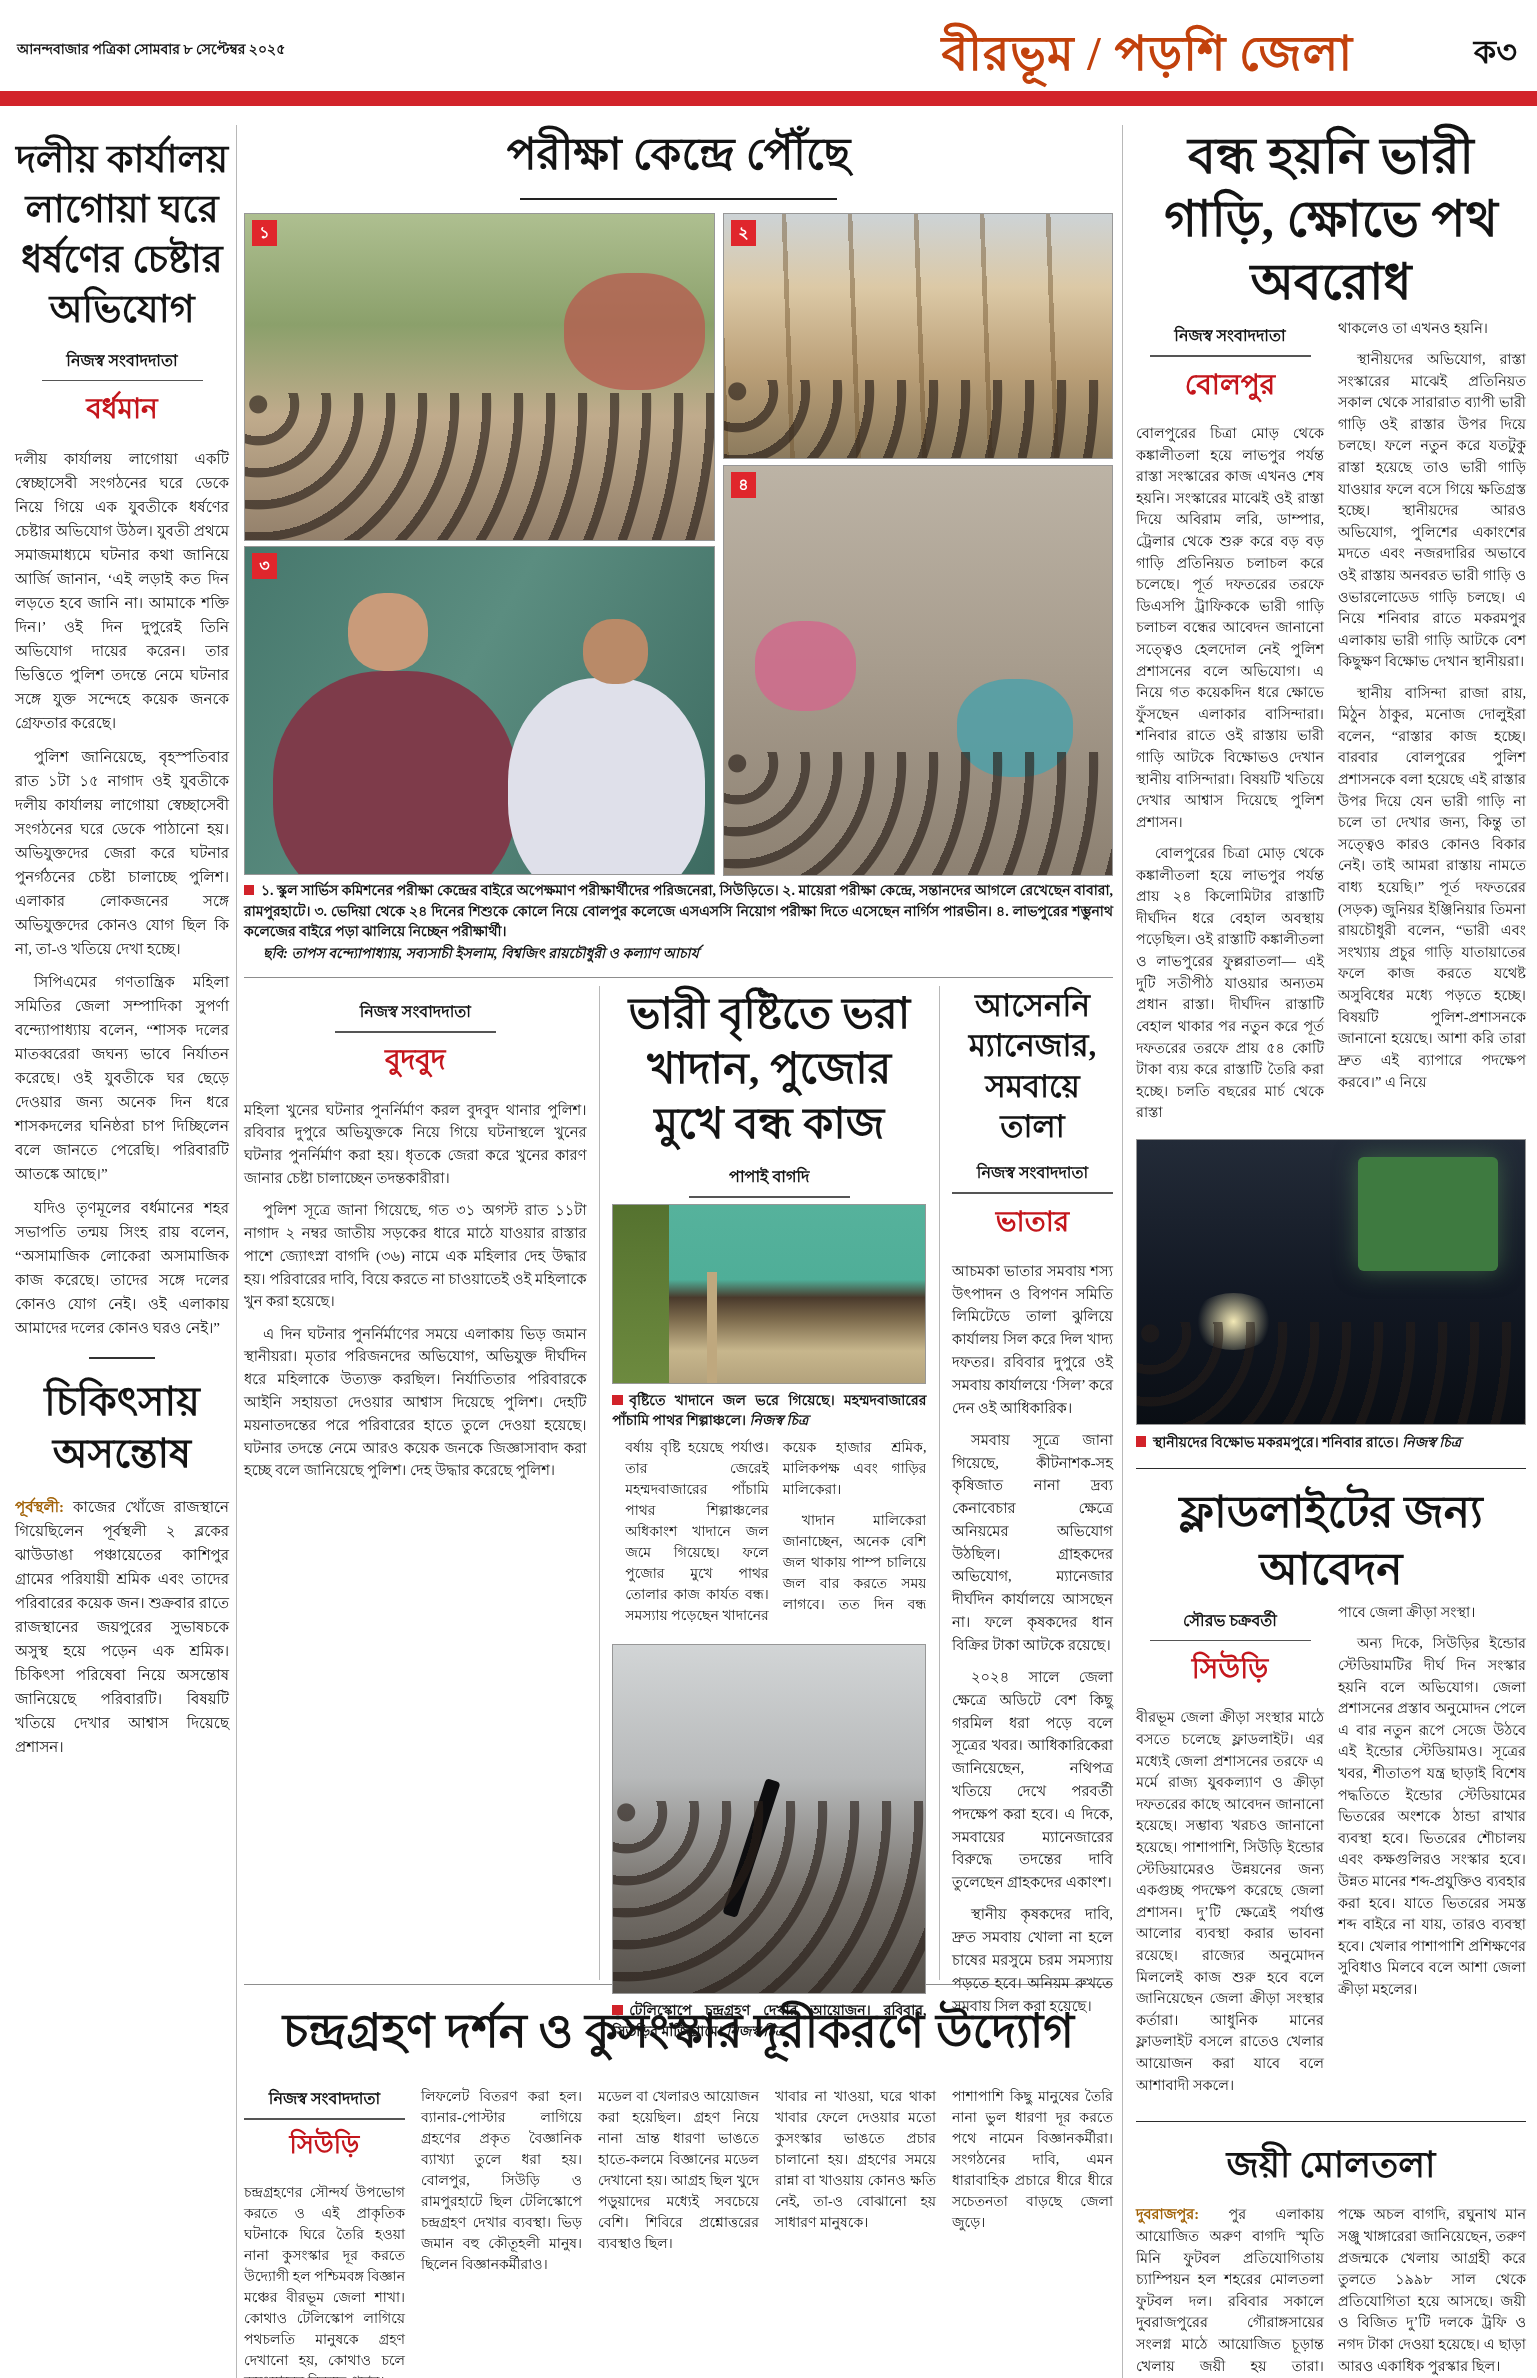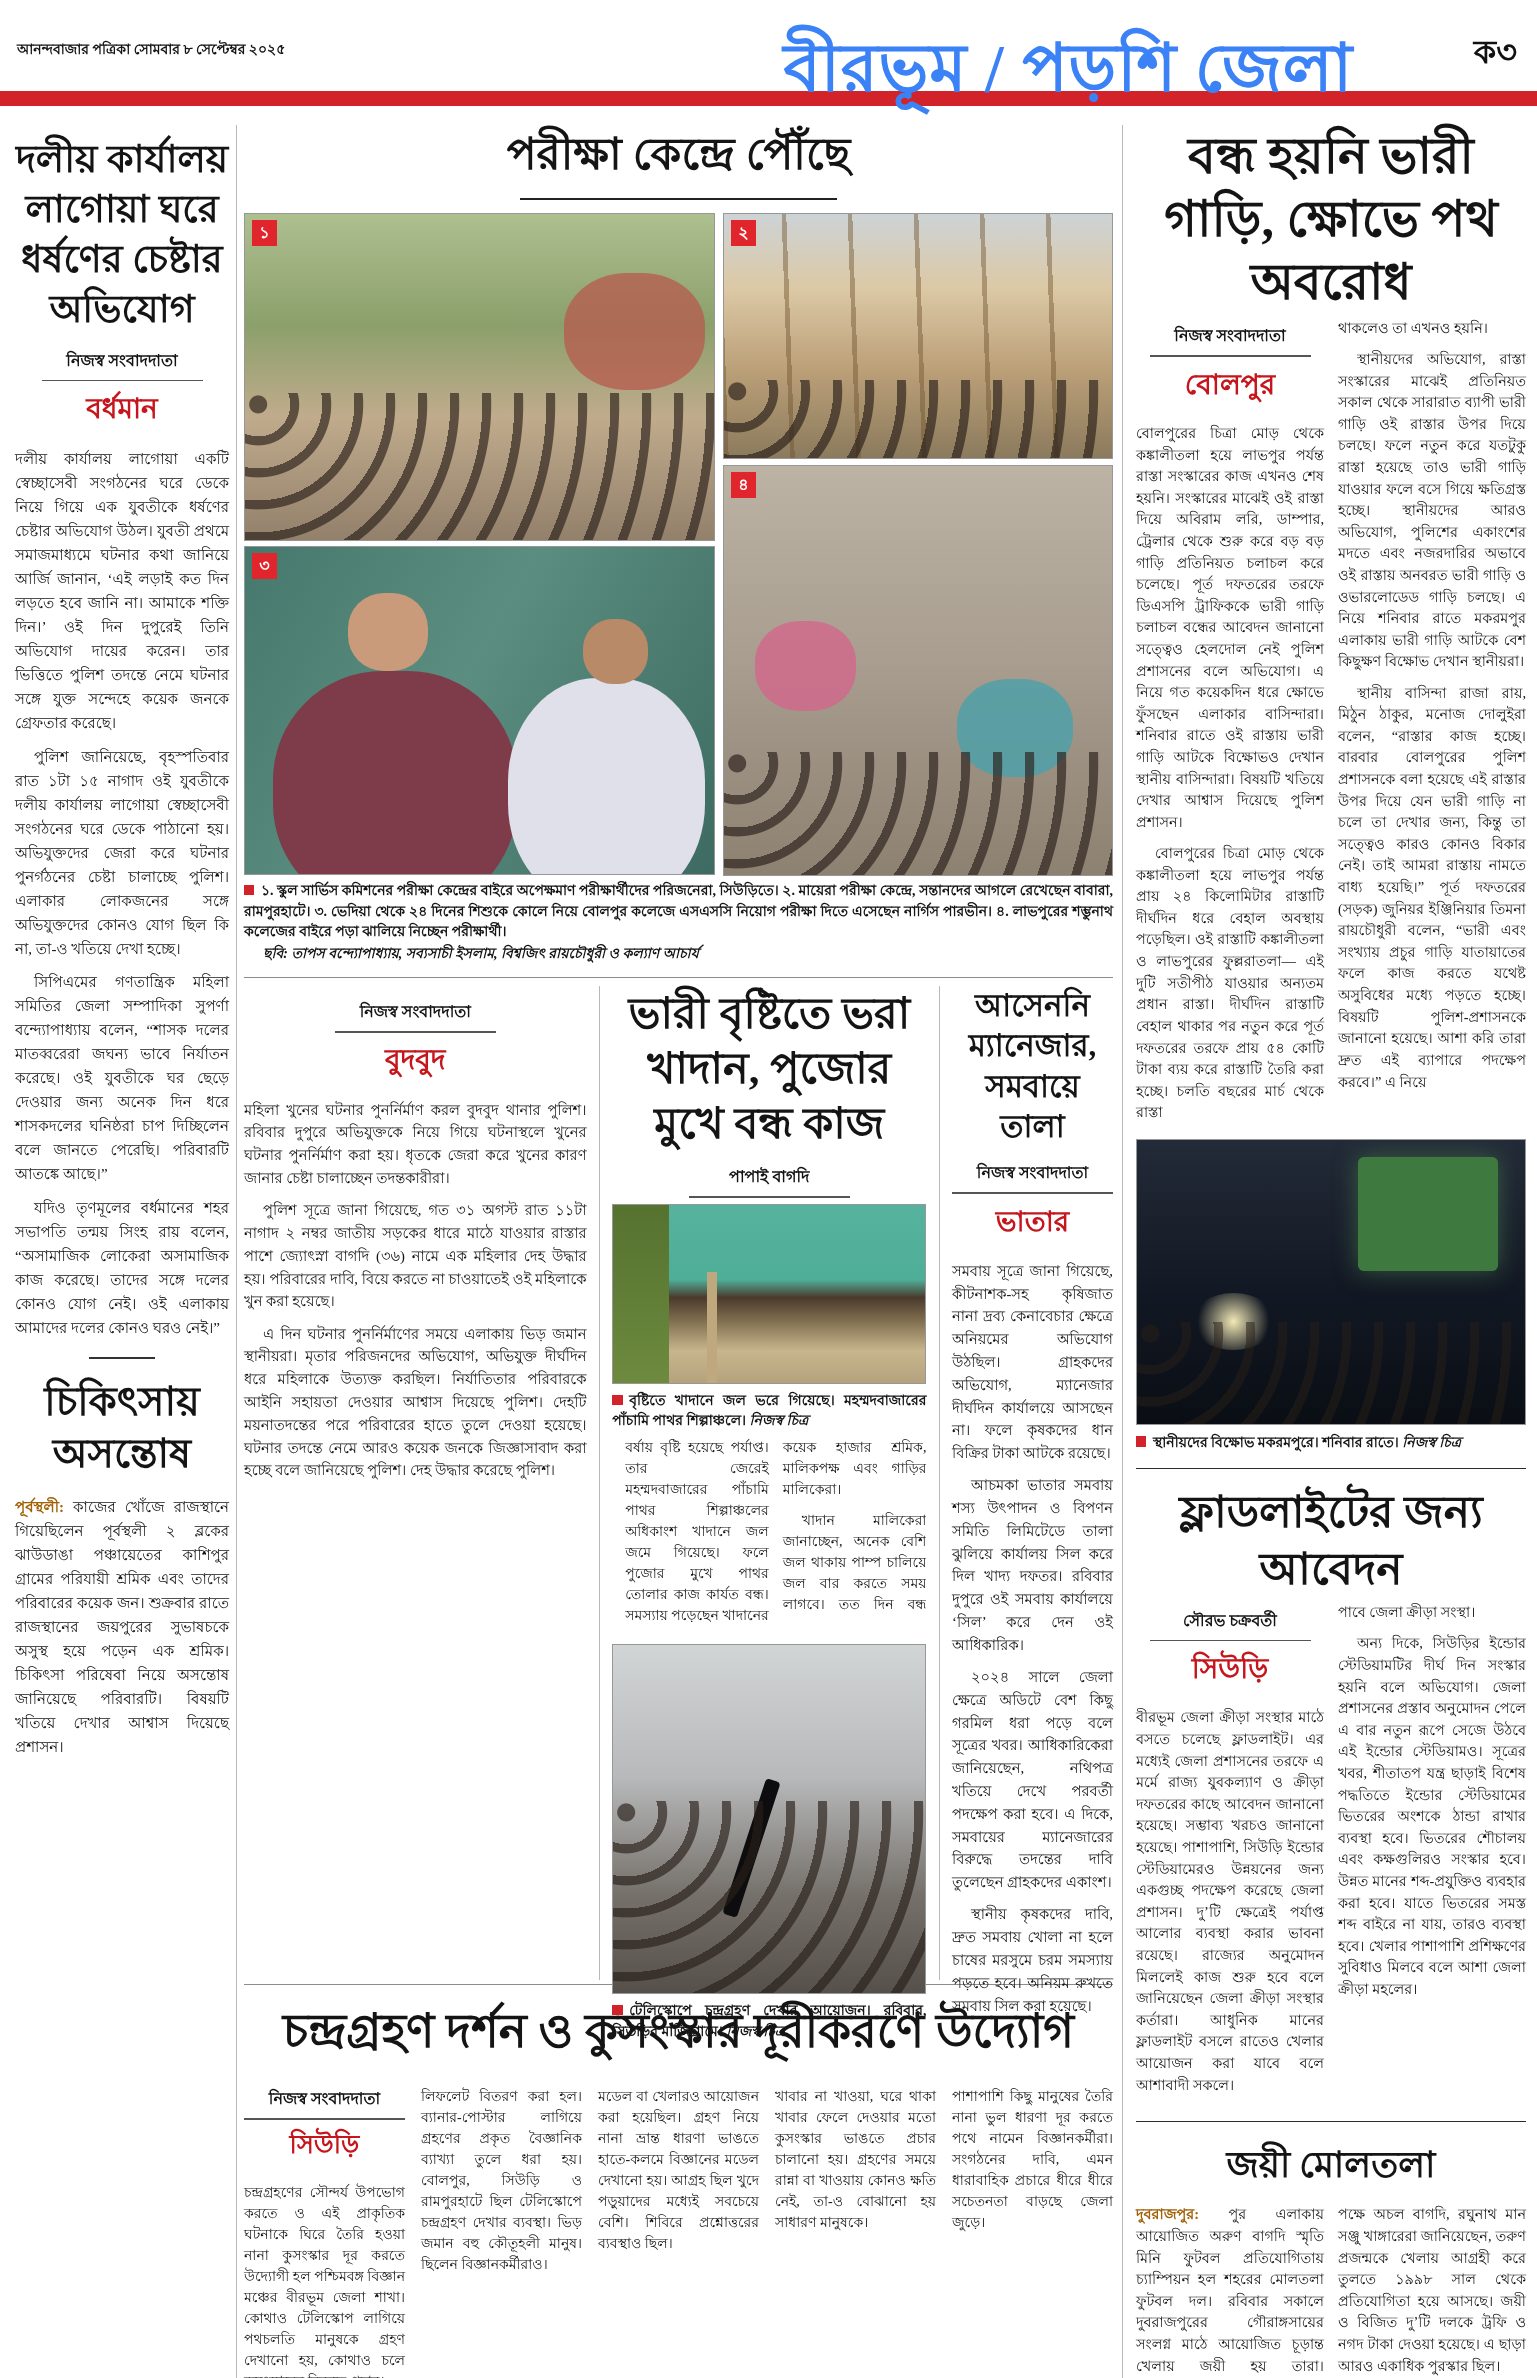--- a/index.html
+++ b/index.html
@@ -1,20 +1,20 @@
 <!DOCTYPE html>
 <html style="font-size:15px"><head>
 <meta charset="utf-8">
 <style>
   html,body{margin:0;padding:0;background:#dedede;}
   .page{position:relative;width:1538px;height:2378px;background:#fff;overflow:hidden;
         font-family:"Liberation Serif",serif;color:#141414;}
   
   .edition{position:absolute;left:17px;top:38px;font-size:14px;font-weight:bold;}
-  .mast-title{position:absolute;right:185px;top:17px;font-size:67px;font-weight:bold;color:#3b82f6;letter-spacing:0.9px;z-index:2;}
+  .mast-title{position:absolute;right:185px;top:17px;font-size:48px;font-weight:bold;color:#c2410c;letter-spacing:0.9px;z-index:2;}
   .page-no{position:absolute;right:21px;top:26.5px;font-size:32px;font-weight:bold;color:#111;z-index:2;}
   .redbar{position:absolute;left:0;top:91px;width:1538px;height:15px;background:#d2232a;z-index:1;}
   .vrule{position:absolute;top:125px;bottom:0;width:0.9px;background:#b8b8b8;}
   .v1{left:236px;} .v2{left:1122px;}
   
   h1,h2,h3{margin:0;font-weight:bold;}
   p{margin:0 0 9.5px;text-align:justify;font-size:14.7px;line-height:1.55;}
   p + p{text-indent:19px;}
   .byline{text-align:center;font-size:16px;font-weight:bold;margin:13.2px 0 0;}
   .byrule{width:161px;height:1.9px;background:#555;margin:4.7px auto 5.7px;}
@@ -179,22 +179,22 @@
         <div class="crowdband" style="height:55%;"></div>
       </div>
       <p class="caption"><span class="sq"></span><span>টেলিস্কোপে চন্দ্রগ্রহণ দেখার আয়োজন। রবিবার, সিউড়ির মাজিগ্রামে।</span> <span class="credit">নিজস্ব চিত্র</span></p>
     </section>
 
     <section class="mcolC">
       <h1>আসেননি ম্যানেজার, সমবায়ে তালা</h1>
       <div class="byline">নিজস্ব সংবাদদাতা</div>
       <div class="byrule"></div>
       <div class="dateline">ভাতার</div>
+      <p>আচমকা ভাতার সমবায় শস্য উৎপাদন ও বিপণন সমিতি লিমিটেডে তালা ঝুলিয়ে কার্যালয় সিল করে দিল খাদ্য দফতর। রবিবার দুপুরে ওই সমবায় কার্যালয়ে ‘সিল’ করে দেন ওই আধিকারিক।</p>
       <p>সমবায় সূত্রে জানা গিয়েছে, কীটনাশক-সহ কৃষিজাত নানা দ্রব্য কেনাবেচার ক্ষেত্রে অনিয়মের অভিযোগ উঠছিল। গ্রাহকদের অভিযোগ, ম্যানেজার দীর্ঘদিন কার্যালয়ে আসছেন না। ফলে কৃষকদের ধান বিক্রির টাকা আটকে রয়েছে।</p>
-      <p>আচমকা ভাতার সমবায় শস্য উৎপাদন ও বিপণন সমিতি লিমিটেডে তালা ঝুলিয়ে কার্যালয় সিল করে দিল খাদ্য দফতর। রবিবার দুপুরে ওই সমবায় কার্যালয়ে ‘সিল’ করে দেন ওই আধিকারিক।</p>
       <p>২০২৪ সালে জেলা ক্ষেত্রে অডিটে বেশ কিছু গরমিল ধরা পড়ে বলে সূত্রের খবর। আধিকারিকেরা জানিয়েছেন, নথিপত্র খতিয়ে দেখে পরবর্তী পদক্ষেপ করা হবে। এ দিকে, সমবায়ের ম্যানেজারের বিরুদ্ধে তদন্তের দাবি তুলেছেন গ্রাহকদের একাংশ।</p>
       <p>স্থানীয় কৃষকদের দাবি, দ্রুত সমবায় খোলা না হলে চাষের মরসুমে চরম সমস্যায় পড়তে হবে। অনিয়ম রুখতে সমবায় সিল করা হয়েছে।</p>
     </section>
   </div>
 
   <section class="bottom">
     <h1>চন্দ্রগ্রহণ দর্শন ও কুসংস্কার দূরীকরণে উদ্যোগ</h1>
     <div class="brow">
       <div class="bc bc0">
         <div class="byline" style="margin-top:0;">নিজস্ব সংবাদদাতা</div>

